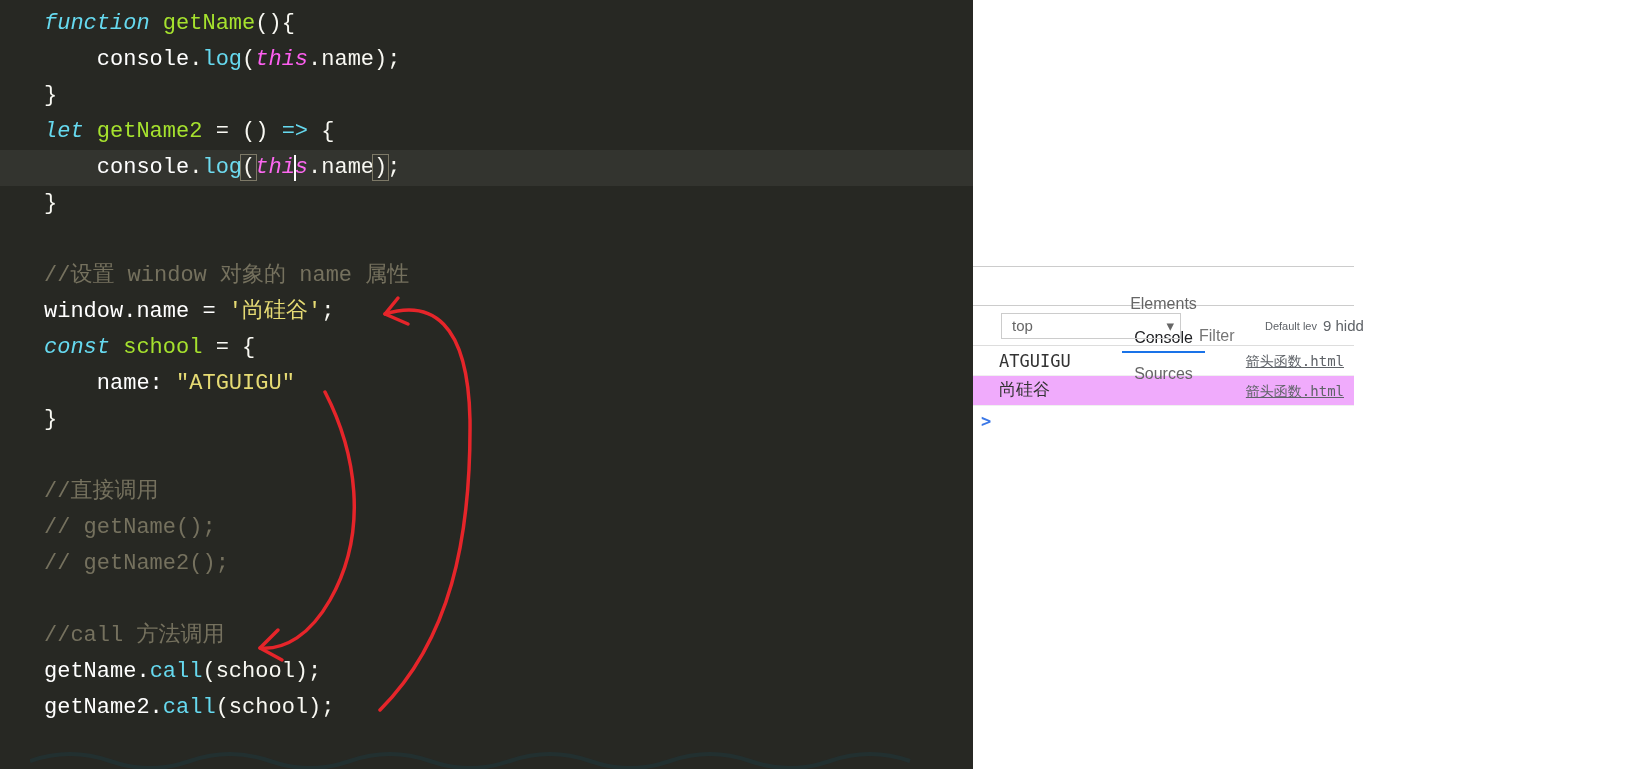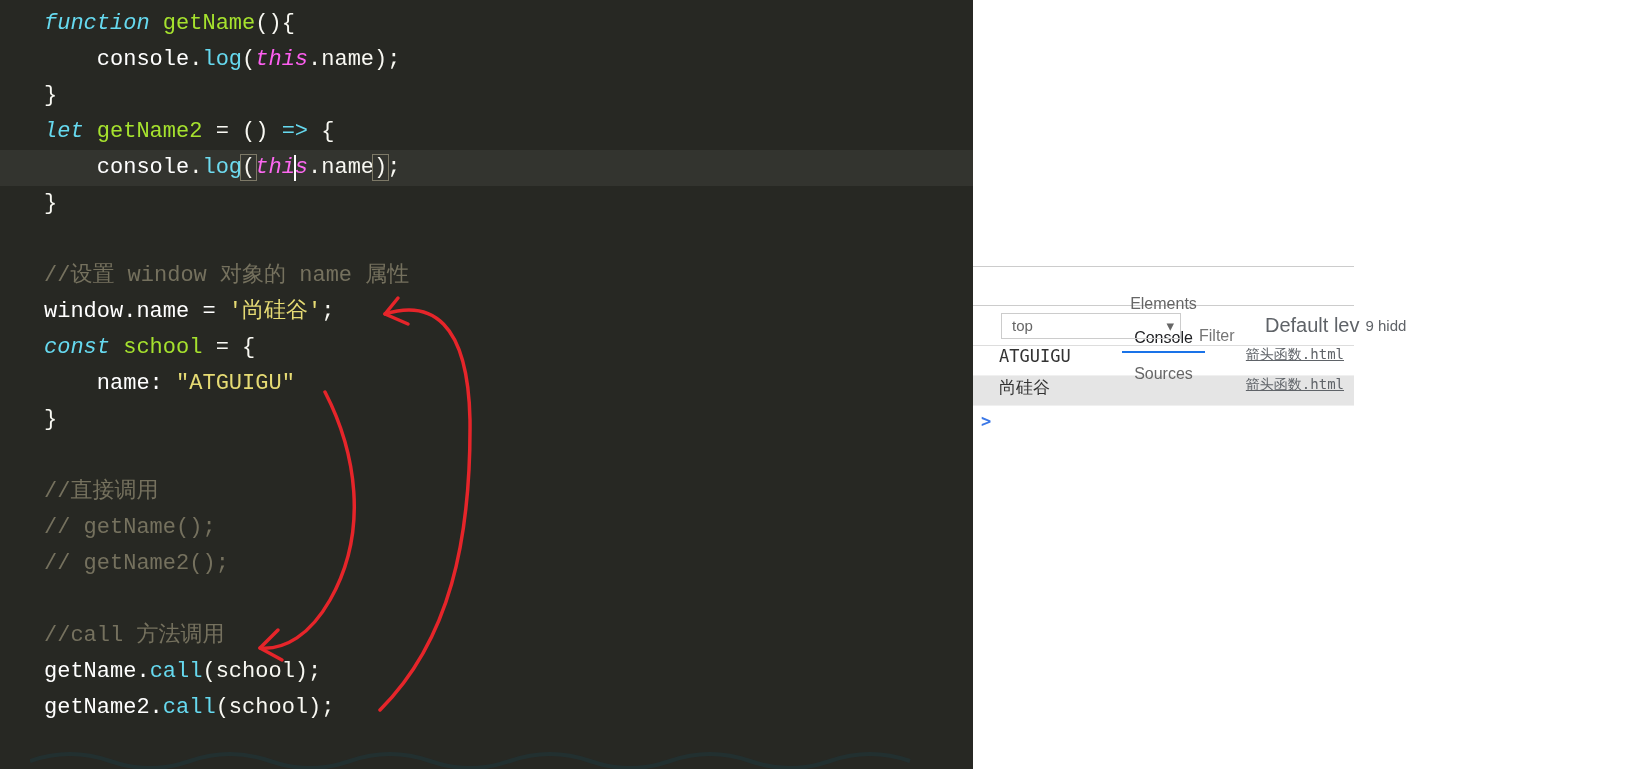--- a/index.html
+++ b/index.html
@@ -27,28 +27,28 @@
   .dt-btn-icon { width:20px; height:20px; fill:none; stroke:#666; stroke-width:1.6; }
   .tab { padding:4px 12px; color:#666; cursor:pointer; }
   .tab.active { color:#202124; border-bottom:2px solid #1a73e8; }
   .tab-sep { width:1px; height:26px; background:#ccc; }
   .gear-icon { margin-left:auto; }
 
   .devtools-toolbar { display:flex; align-items:center; height:40px; border-bottom:1px solid #ddd; padding:0 10px; gap:6px; }
   .tool-sep { width:1px; height:22px; background:#ccc; }
   .context-select { flex:0 0 180px; border:1px solid #ccc; display:flex; align-items:center; justify-content:space-between; height:26px; padding:0 6px 0 10px; color:#666; font-size:15px; }
   .filter-input { font-family: Arial; font-size:16px; color:#999; border:none; outline:none; width:60px;margin-top:20px; }
-  .loglevel { color:#5f6368; font-size:20px; white-space:nowrap; }
+  .loglevel { color:#5f6368; font-size:11px; white-space:nowrap; }
   .hidden-count { color:#5f6368; font-size:15px; white-space:nowrap; }
 
   .console-output { font-family: Consolas, monospace; font-size:17px; }
-  .console-row { display:flex; align-items:flex-start; height:30px; padding:0 10px 4px 26px; border-bottom:1px solid #f0f0f0; }
+  .console-row { display:flex; align-items:flex-end; height:30px; padding:0 10px 4px 26px; border-bottom:1px solid #f0f0f0; }
   .console-row .msg { flex:1; color:#333; }
   .console-row .src { color:#5f6368; text-decoration:underline; font-size:14px; }
-  .console-row.selected { background:#e5e5e5; }
+  .console-row.selected { background:#f0abfc; }
   .console-prompt { display:flex; align-items:center; height:30px; padding:0 6px; }
   .console-prompt .chev { color:#3b78e7; font-weight:bold; margin-left:2px; }
 
   .wavy-bottom { position:absolute; left:30px; right:40px; bottom:0; height:26px; pointer-events:none; }
   .annot-svg { position:absolute; inset:0; pointer-events:none; }
 
   .watermark-badge { position:absolute; right:0; bottom:12px; display:flex; align-items:center; gap:8px; font-family: Arial; font-size:17px; color:#0d6c7b; border:2px solid #0d6c7b; border-radius:22px; padding:6px 18px 6px 22px; border-right:none; border-top-right-radius:0; border-bottom-right-radius:0; background:transparent; }
 </style>
 </head>
 <body>

